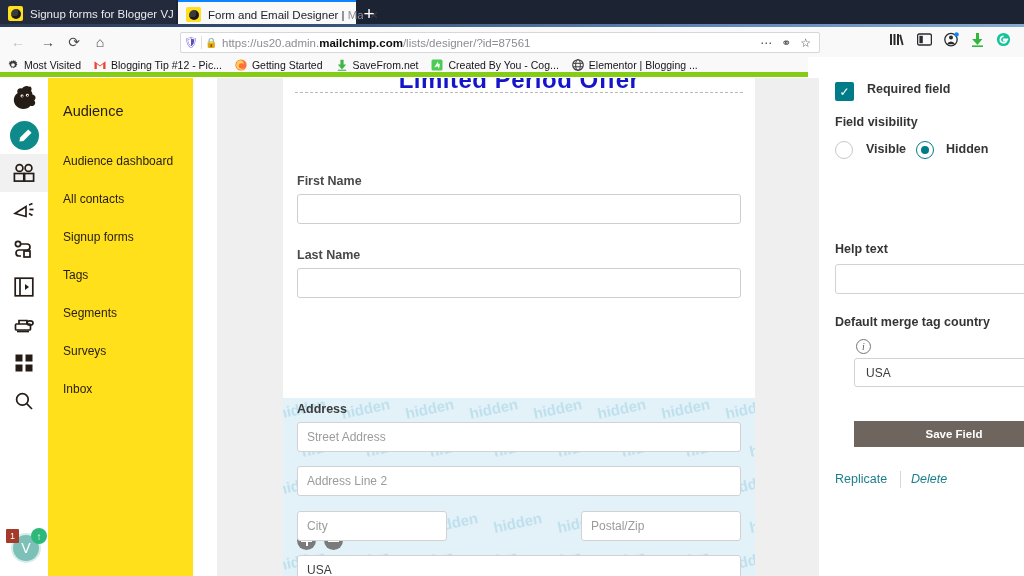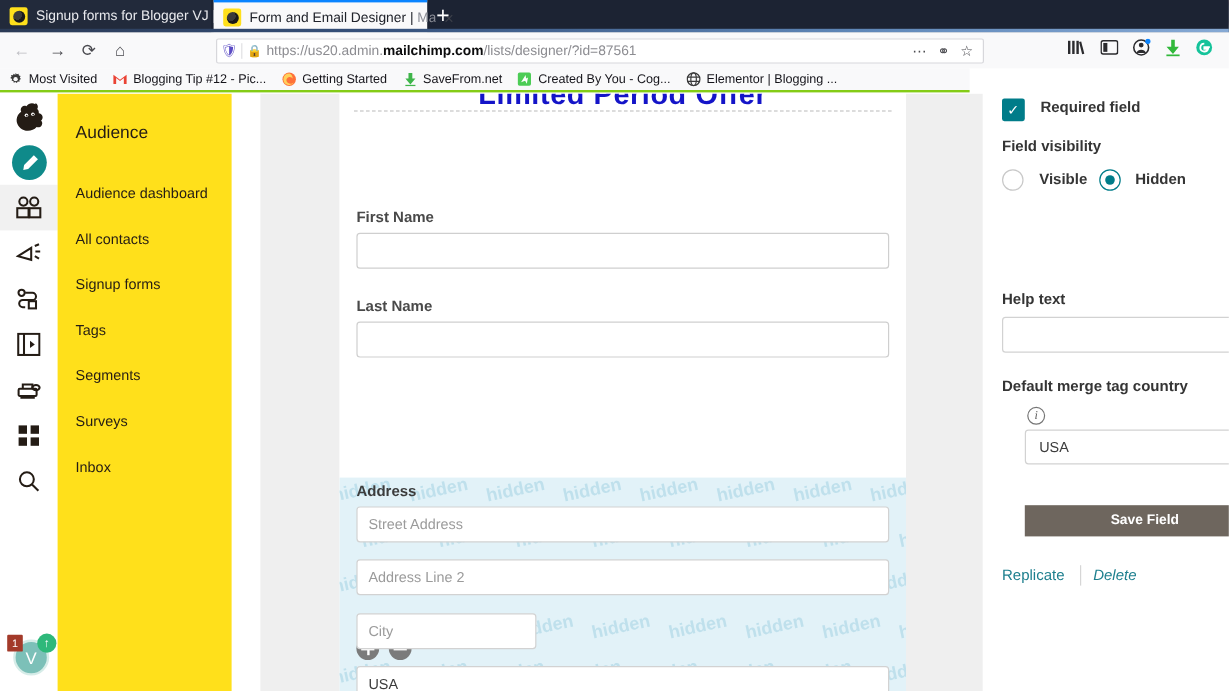--- a/index.html
+++ b/index.html
@@ -96,21 +96,21 @@
   }
   #urlbar .urltext b { color: #0c0c0d; font-weight: 700; }
   #urlbar .acts { display: flex; align-items: center; gap: 9px; padding-right: 8px; color: #4a4a4f; }
   #urlbar .acts span { font-size: 12px; }
 
   #toolbar-right { position: absolute; left: 890px; top: 32px; display: flex; align-items: center; gap: 12px; }
   #toolbar-right .ti { color: #2b2b2e; font-size: 13px; position: relative; line-height: 1; }
 
   #bookmarks {
     position: absolute; left: 0; top: 57px; width: 808px; height: 20px;
-    background: #f9f9fa; border-bottom: 2px solid #84cc16;
+    background: #f9f9fa; border-bottom: 5px solid #84cc16;
     display: flex; align-items: center; padding-left: 7px; gap: 13px;
     overflow: hidden;
   }
   .bm { display: flex; align-items: center; gap: 5px; flex: none; }
   .bm-label { font-size: 10.5px; color: #15141a; white-space: nowrap; }
   .bm-ico { width: 12px; height: 12px; flex: none; display: block; }
 
   
   #page {
     position: absolute; left: 0; top: 78px; width: 1024px; height: 498px;
@@ -554,20 +554,21 @@
           <span class="wm" style="left: 186px; top: 154px;">hidden</span>
           <span class="wm" style="left: 250px; top: 154px;">hidden</span>
           <span class="wm" style="left: 314px; top: 154px;">hidden</span>
           <span class="wm" style="left: 378px; top: 154px;">hidden</span>
           <span class="wm" style="left: 442px; top: 154px;">hidden</span>
         </div>
 
       <div class="addr-in" style="left:14px;top:24px;width:444px">Street Address</div>
       <div class="addr-in" style="left:14px;top:68px;width:444px">Address Line 2</div>
       <div class="addr-in" style="left:14px;top:113px;width:150px">City</div>
+      <div class="addr-in" style="left:298px;top:113px;width:160px">Postal/Zip</div>
       <div class="addr-in filled" style="left:14px;top:157px;width:444px">USA</div>
     </div>
 
     <div id="pm-row" style="left:14px;top:453px;position:absolute;display:flex;gap:8px">
       <div class="pmbtn">
           <i class="h"></i>
           <i class="v"></i>
         </div>
       <div class="pmbtn">
           <i class="h"></i>

